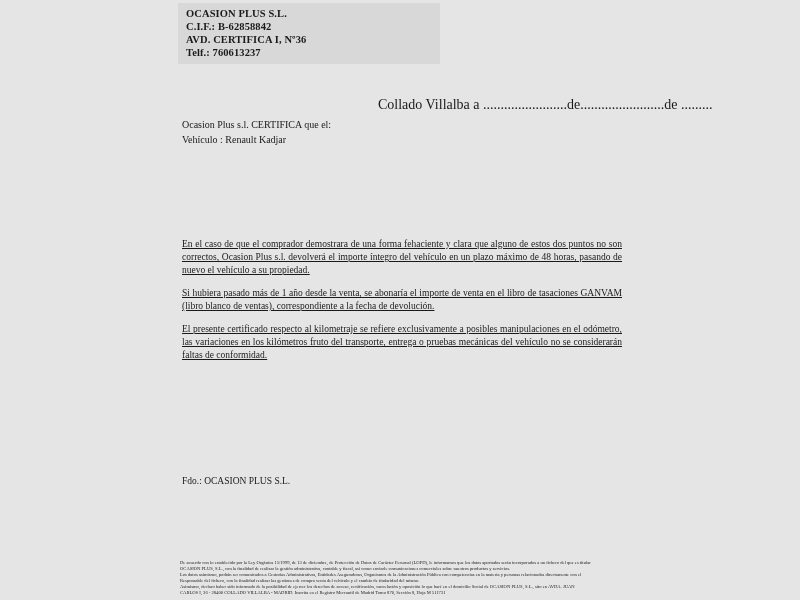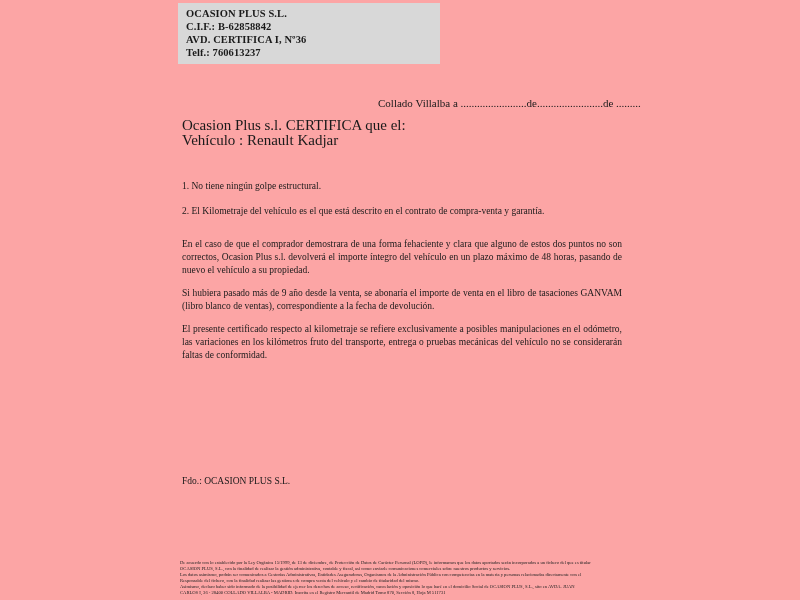--- a/index.html
+++ b/index.html
@@ -11,46 +11,46 @@
     width: 800px;
     height: 600px;
     position: relative;
     overflow: hidden;
     font-family: "Liberation Serif", serif;
     color: #1a1a1a;
   }
   .page {
     position: absolute;
     inset: 0;
-    background: #fca5a5;
+    background: #e5e5e5;
   }
   .header-box {
     position: absolute;
     left: 178px;
     top: 3px;
     width: 246px;
     background: #d8d8d8;
     padding: 4px 8px 5px 8px;
     font-weight: bold;
     font-size: 10.5px;
     line-height: 13px;
     letter-spacing: 0.1px;
   }
   .date-line {
     position: absolute;
     left: 378px;
     top: 97px;
-    font-size: 11px;
+    font-size: 14px;
     white-space: nowrap;
   }
   .certify-block {
     position: absolute;
     left: 182px;
     top: 118px;
-    font-size: 15px;
+    font-size: 10px;
     line-height: 14.5px;
   }
   .certify-block .lbl {
   }
   .points-block {
     position: absolute;
     left: 182px;
     top: 180px;
     width: 440px;
     font-size: 9.5px;
@@ -58,20 +58,21 @@
   .points-block .point {
     margin: 0 0 12px 0;
     line-height: 13px;
   }
   .body-paras {
     position: absolute;
     left: 182px;
     top: 238px;
     width: 440px;
     font-size: 9.5px;
+    text-decoration: underline;
   }
   .body-paras p {
     margin: 0 0 10px 0;
     line-height: 13px;
     text-align: justify;
   }
   .signature {
     position: absolute;
     left: 182px;
     top: 476px;
@@ -105,28 +106,24 @@
     <div>Telf.: 760613237</div>
   </div>
 
   <div class="date-line">Collado Villalba a ........................de........................de .........</div>
 
   <div class="certify-block">
     <div>Ocasion Plus s.l. CERTIFICA que el:</div>
     <div><span class="lbl">Vehículo</span><span> : Renault Kadjar</span></div>
   </div>
 
-  <div class="points-block">
-    <div class="point">1. No tiene ningún golpe estructural.</div>
-    <div class="point">2. El Kilometraje del vehículo es el que está descrito en el contrato de compra-venta y garantía.</div>
-  </div>
 
   <div class="body-paras">
     <p>En el caso de que el comprador demostrara de una forma fehaciente y clara que alguno de estos dos puntos no son correctos, Ocasion Plus s.l. devolverá el importe íntegro del vehículo en un plazo máximo de 48 horas, pasando de nuevo el vehículo a su propiedad.</p>
-    <p>Si hubiera pasado más de 9 año desde la venta, se abonaría el importe de venta en el libro de tasaciones GANVAM (libro blanco de ventas), correspondiente a la fecha de devolución.</p>
+    <p>Si hubiera pasado más de 1 año desde la venta, se abonaría el importe de venta en el libro de tasaciones GANVAM (libro blanco de ventas), correspondiente a la fecha de devolución.</p>
     <p>El presente certificado respecto al kilometraje se refiere exclusivamente a posibles manipulaciones en el odómetro, las variaciones en los kilómetros fruto del transporte, entrega o pruebas mecánicas del vehículo no se considerarán faltas de conformidad.</p>
   </div>
 
   <div class="signature">Fdo.: OCASION PLUS S.L.</div>
 
   <div class="fine-print">
     <div>De acuerdo con lo establecido por la Ley Orgánica 15/1999, de 13 de diciembre, de Protección de Datos de Carácter Personal (LOPD), le informamos que los datos aportados serán incorporados a un fichero del que es titular</div>
     <div>OCASION PLUS, S.L., con la finalidad de realizar la gestión administrativa, contable y fiscal, así como enviarle comunicaciones comerciales sobre nuestros productos y servicios.</div>
     <div>Los datos asimismo, podrán ser comunicados a Gestorías Administrativas, Entidades Aseguradoras, Organismos de la Administración Pública con competencias en la materia y personas relacionadas directamente con el</div>
     <div>Responsable del fichero, con la finalidad realizar las gestiones de compra venta del vehículo y el cambio de titularidad del mismo.</div>

